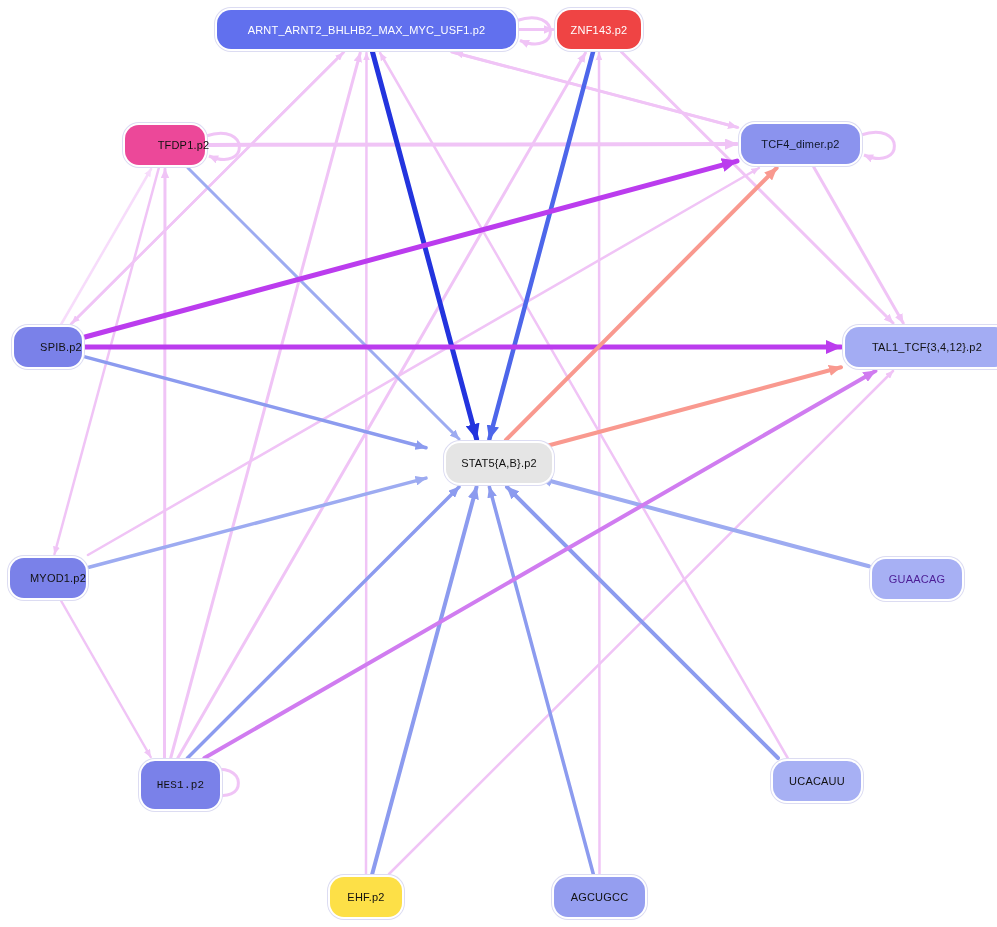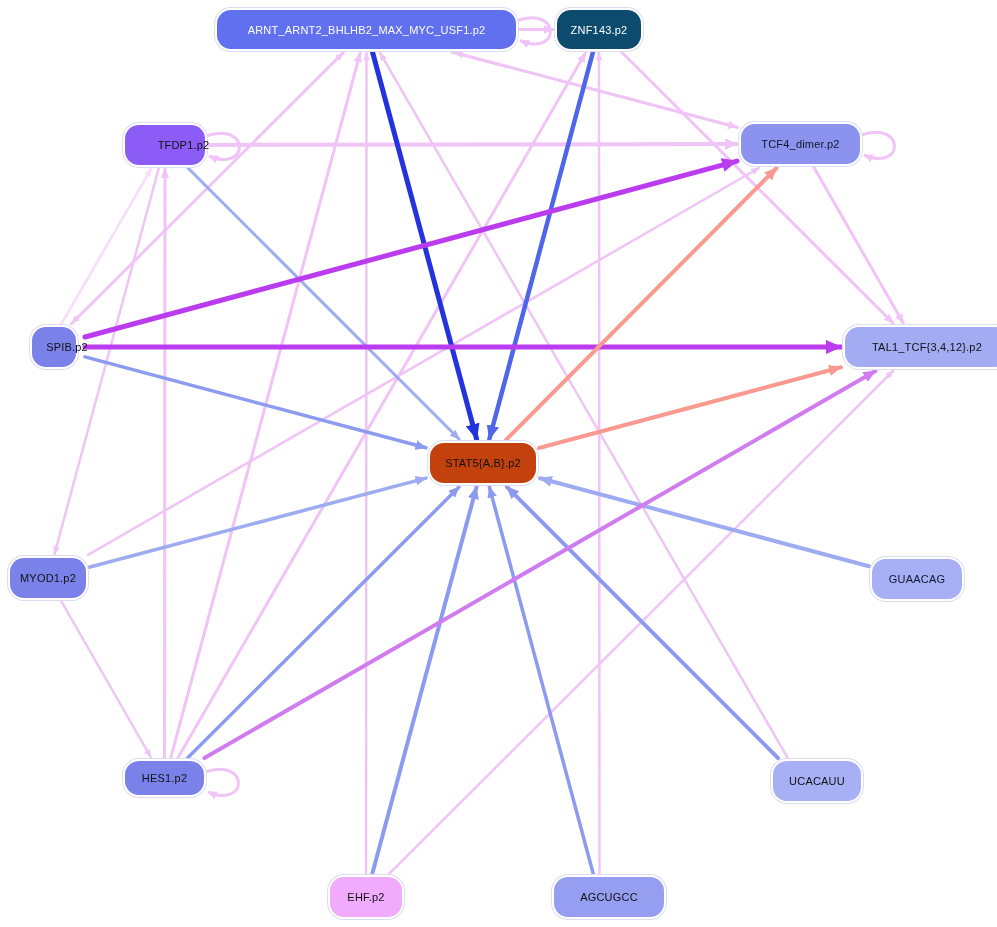--- a/index.html
+++ b/index.html
@@ -99,49 +99,49 @@
       <path d="M539.0,448.0 L841.0,367.3" stroke="#f9998f" stroke-width="4" fill="none" stroke-linecap="round" marker-end="url(#arrow-salmon)"></path>
       <path d="M517,20.5 C561,5.5 561,57.5 520,40.5" stroke="#f0c4f6" stroke-width="3" fill="none" marker-end="url(#arrow-loop)"></path>
       <path d="M206,136 C250,121 250,173 209,156" stroke="#f0c4f6" stroke-width="3" fill="none" marker-end="url(#arrow-loop)"></path>
       <path d="M861,135 C905,120 905,172 864,155" stroke="#f0c4f6" stroke-width="3" fill="none" marker-end="url(#arrow-loop)"></path>
       <path d="M205,772 C249,757 249,809 208,792" stroke="#f0c4f6" stroke-width="3" fill="none" marker-end="url(#arrow-loop)"></path>
     </svg>
 
 <div class="node" style="left: 217px; top: 10px; width: 299px; height: 39px; background: rgb(97, 112, 238);">
       <span style="color: rgb(255, 255, 255);">ARNT_ARNT2_BHLHB2_MAX_MYC_USF1.p2</span>
     </div>
-    <div class="node" style="left: 557px; top: 10px; width: 84px; height: 39px; background: #0c4a6e;">
+    <div class="node" style="left: 557px; top: 10px; width: 84px; height: 39px; background: #ef4444;">
       <span style="color: rgb(255, 255, 255);">ZNF143.p2</span>
     </div>
-    <div class="node" style="left: 125px; top: 125px; width: 80px; height: 40px; background: #8b5cf6; padding-left: 37px;">
+    <div class="node" style="left: 125px; top: 125px; width: 80px; height: 40px; background: #ec4899; padding-left: 37px;">
       <span style="color: rgb(17, 17, 17);">TFDP1.p2</span>
     </div>
     <div class="node" style="left: 741px; top: 124px; width: 119px; height: 40px; background: rgb(139, 147, 238);">
       <span style="color: #0f172a;">TCF4_dimer.p2</span>
     </div>
-    <div class="node" style="left: 32px; top: 327px; width: 44px; height: 40px; background: rgb(122, 129, 233); padding-left: 26px;">
+    <div class="node" style="left: 14px; top: 327px; width: 68px; height: 40px; background: rgb(122, 129, 233); padding-left: 26px;">
       <span style="color: rgb(17, 17, 17);">SPIB.p2</span>
     </div>
     <div class="node" style="left: 845px; top: 327px; width: 164px; height: 40px; background: rgb(163, 172, 243); align-items: center;">
       <span style="color: rgb(17, 17, 17);">TAL1_TCF{3,4,12}.p2</span>
     </div>
-    <div class="node" style="left: 430px; top: 443px; width: 106px; height: 40px; background: #c2410c;">
+    <div class="node" style="left: 446px; top: 443px; width: 106px; height: 40px; background: #e5e5e5;">
       <span style="color: rgb(17, 17, 17);">STAT5{A,B}.p2</span>
     </div>
-    <div class="node" style="left: 10px; top: 558px; width: 76px; height: 40px; background: rgb(122, 129, 233);">
+    <div class="node" style="left: 10px; top: 558px; width: 76px; height: 40px; background: rgb(122, 129, 233); justify-content: flex-end;">
       <span style="color: rgb(17, 17, 17);">MYOD1.p2</span>
     </div>
     <div class="node" style="left: 872px; top: 559px; width: 90px; height: 40px; background: rgb(167, 176, 244);">
-      <span style="color: #0f172a;">GUAACAG</span>
+      <span style="color: #4c1d95;">GUAACAG</span>
     </div>
-    <div class="node" style="left: 125px; top: 761px; width: 79px; height: 34px; background: rgb(122, 129, 233);">
+    <div class="node" style="left: 141px; top: 761px; width: 79px; height: 48px; background: rgb(122, 129, 233); font-family: Liberation Mono, monospace;">
       <span style="color: rgb(17, 17, 17);">HES1.p2</span>
     </div>
     <div class="node" style="left: 773px; top: 761px; width: 88px; height: 40px; background: rgb(167, 176, 244);">
       <span style="color: rgb(17, 17, 17);">UCACAUU</span>
     </div>
-    <div class="node" style="left: 330px; top: 877px; width: 72px; height: 40px; background: #f0abfc;">
+    <div class="node" style="left: 330px; top: 877px; width: 72px; height: 40px; background: #fde047;">
       <span style="color: rgb(17, 17, 17);">EHF.p2</span>
     </div>
-    <div class="node" style="left: 554px; top: 877px; width: 110px; height: 40px; background: rgb(149, 158, 240);">
+    <div class="node" style="left: 554px; top: 877px; width: 91px; height: 40px; background: rgb(149, 158, 240);">
       <span style="color: rgb(17, 17, 17);">AGCUGCC</span>
     </div>
   </div>
 
 </body></html>

